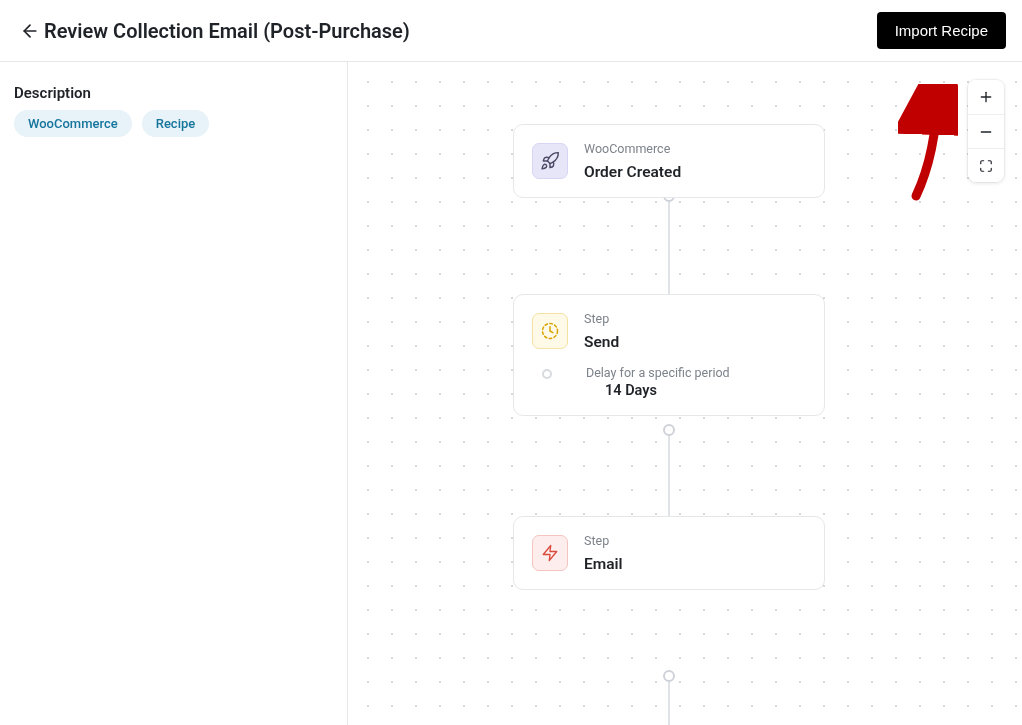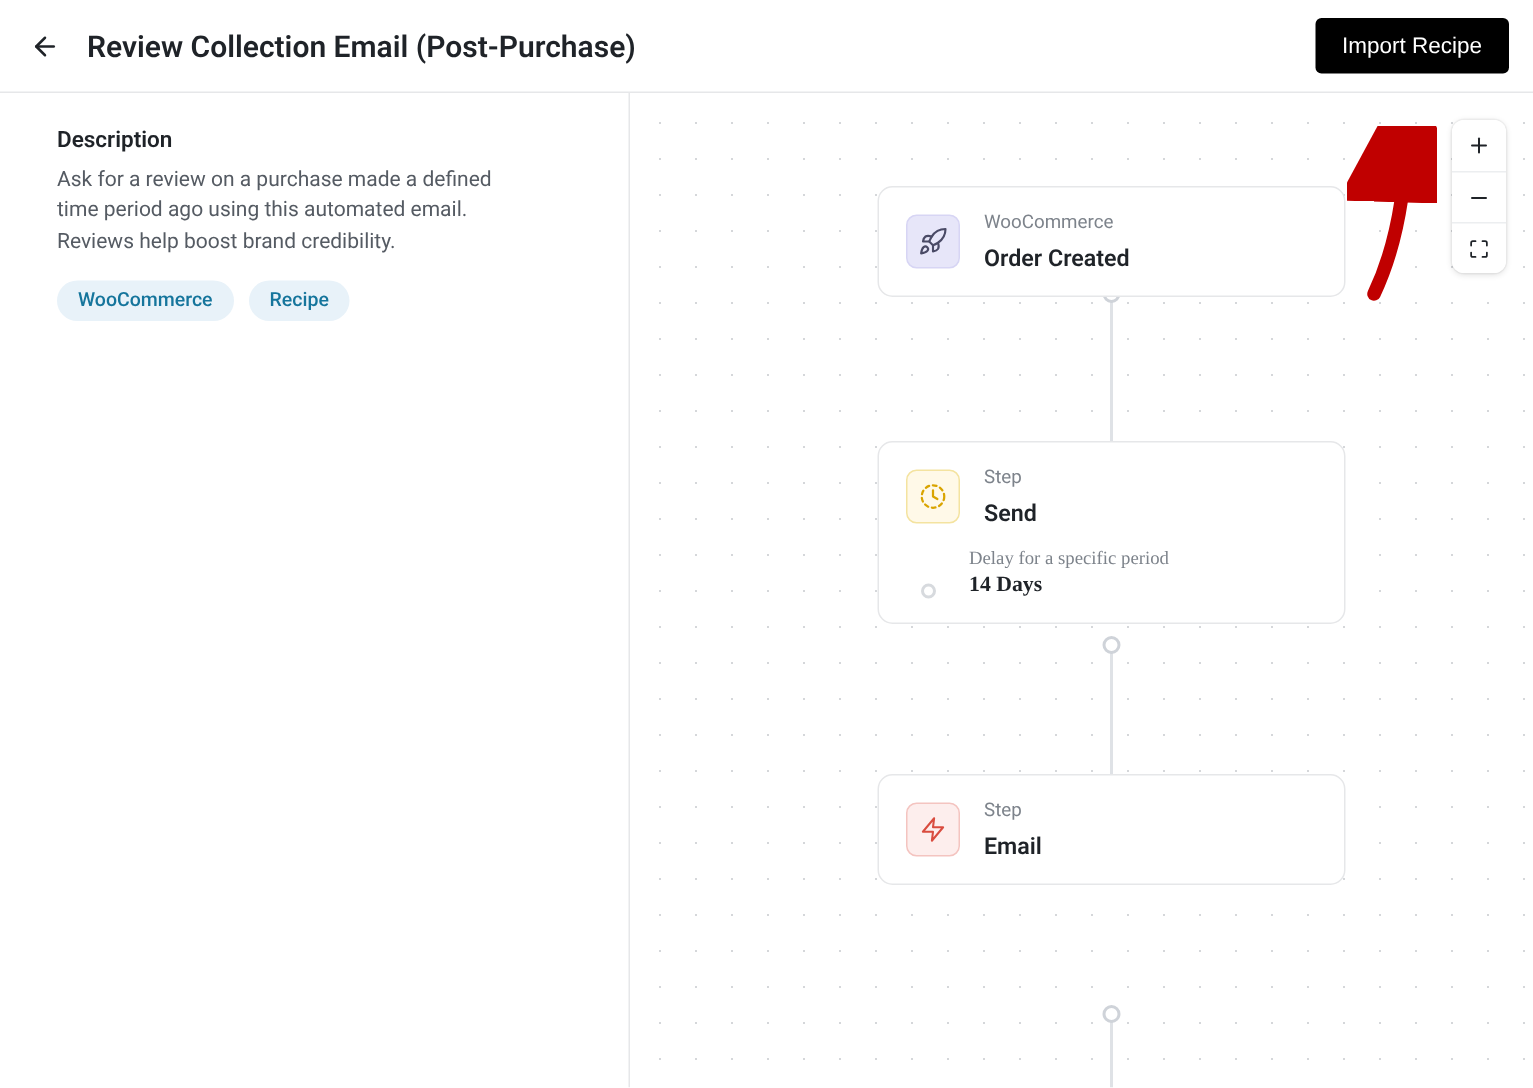--- a/index.html
+++ b/index.html
@@ -12,21 +12,20 @@
   .header {
     display: flex;
     align-items: center;
     justify-content: space-between;
     padding: 12px 16px;
     border-bottom: 1px solid #e6e7e9;
   }
   .header-left {
     display: flex;
     align-items: center;
-    gap: 14px;
   }
   .back-btn {
     width: 28px;
     height: 28px;
     display: flex;
     align-items: center;
     justify-content: center;
     border: none;
     background: transparent;
     cursor: pointer;
@@ -44,24 +43,23 @@
     padding: 10px 18px;
     font-size: 15px;
     font-weight: 500;
     cursor: pointer;
   }
   .body {
     display: flex;
     height: calc(100vh - 62px);
   }
   .sidebar {
-    width: 396px;
+    width: 348px;
     border-right: 1px solid #e6e7e9;
     padding: 22px 18px 18px 14px;
-    margin-left: 24px;
   }
   .desc-heading {
     font-size: 15px;
     font-weight: 600;
     margin-bottom: 8px;
   }
   .desc-text {
     font-size: 14px;
     color: #555b63;
     line-height: 1.45;
@@ -150,35 +148,34 @@
   .icon-purple { background: #e7e6f9; border: 1px solid #d7d5f4; }
   .icon-yellow { background: #fff9e8; border: 1px solid #f4e3a0; }
   .icon-red    { background: #fdeeed; border: 1px solid #f4c4c0; }
   .node-label-small { font-size: 12.5px; color: #7d838b; }
   .node-title { font-size: 15.5px; font-weight: 600; margin-top: 7px; }
   .node-sub {
     margin-top: 14px;
     padding-top: 0;
     padding-left: 10px;
     display: flex;
-    align-items: flex-end;
-    gap: 22px;
-    font-family: Liberation Serif, serif;
+    align-items: flex-start;
+    gap: 34px;
   }
   .sub-dot {
     width: 10px;
     height: 10px;
     border: 2px solid #d7dade;
     border-radius: 50%;
     background: #fff;
     margin-top: 4px;
     flex-shrink: 0;
   }
   .sub-text-small { font-size: 12.5px; color: #7d838b; }
-  .sub-text-main { font-size: 14.5px; font-weight: 600; margin-top: 2px; }
+  .sub-text-main { font-size: 14.5px; font-weight: 600; margin-top: 2px; margin-left: 19px; }
   .sub-text-extra { font-size: 13.5px; color: #2d333b; margin-top: 2px; }
   
   .anno-arrow {
     position: absolute;
     top: 22px;
     right: 64px;
     pointer-events: none;
   }
 </style>
 </head>
@@ -194,21 +191,20 @@
     </button>
     <div class="title">Review Collection Email (Post-Purchase)</div>
   </div>
   <button class="import-btn">Import Recipe</button>
 </div>
 
 <div class="body">
 
   <aside class="sidebar">
     <div class="desc-heading">Description</div>
-    <div class="desc-text">Ask for a review on a purchase made a defined time period ago using this automated email. Reviews help boost brand credibility.</div>
     <div class="tags">
       <span class="tag">WooCommerce</span>
       <span class="tag">Recipe</span>
     </div>
   </aside>
 
   <div class="canvas">
 
     <div class="zoom-controls">
       <button>

